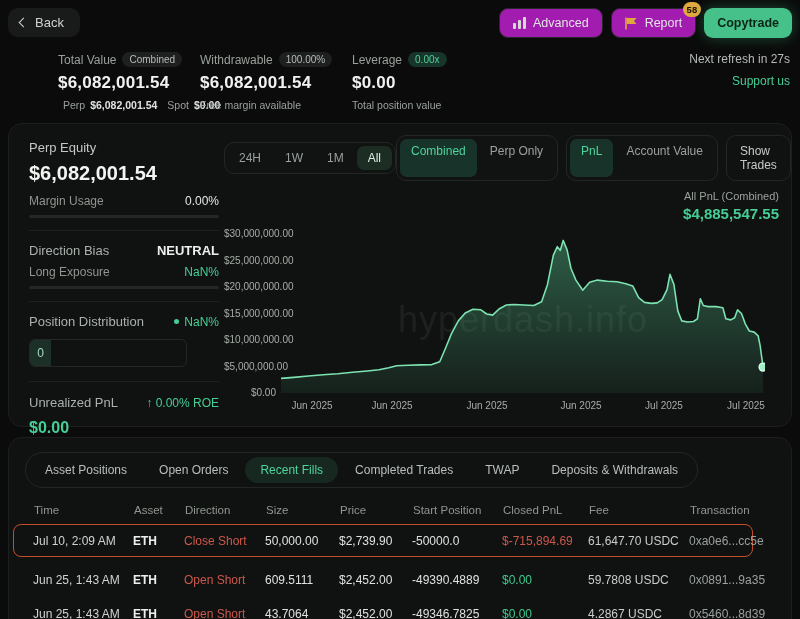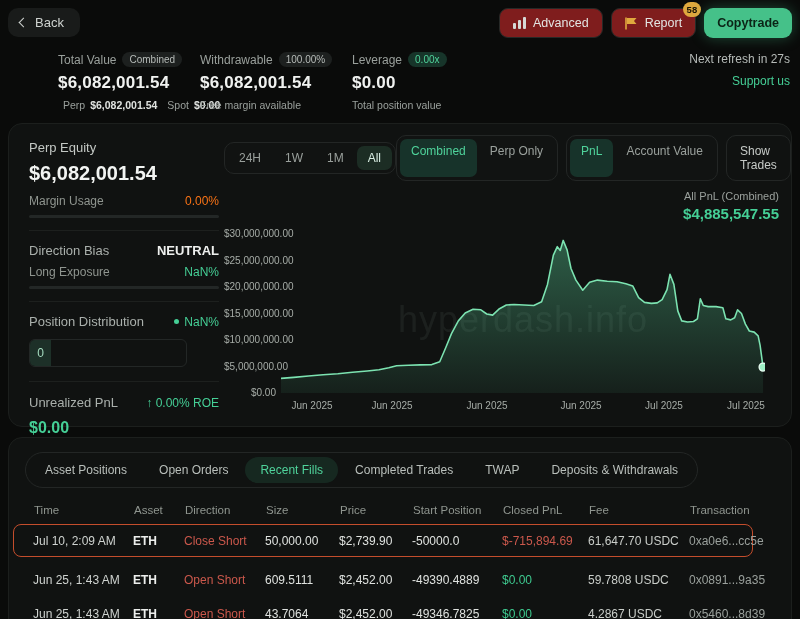--- a/index.html
+++ b/index.html
@@ -14,21 +14,21 @@
 
   
   .topbar { display:flex; align-items:flex-start; justify-content:space-between; padding:8px 8px 0 8px; }
   .topbar-left { display:flex; gap:6px; }
   .back-btn { display:flex; align-items:center; gap:8px; padding:7px 16px 7px 12px; font-size:13px; color:#cfd3d0; cursor:pointer; }
   .chev { width:7px; height:7px; border-left:1.6px solid #cfd3d0; border-bottom:1.6px solid #cfd3d0; transform:rotate(45deg); }
   .addr-pill { display:flex; align-items:center; gap:8px; padding:7px 14px; font-size:13px; color:#eceeec; }
   .copy-ic { width:11px; height:13px; border:1.3px solid #9aa09c; border-radius:3px; position:relative; }
   .star { color:#4fd39b; font-size:15px; line-height:1; }
   .topbar-right { display:flex; gap:8px; }
-  .tool-btn { position:relative; display:flex; align-items:center; gap:7px; padding:7px 13px; font-size:12.5px; color:#e3e5e3; background:#7f1d1d; border:1px solid #262927; border-radius:9px; cursor:pointer; }
+  .tool-btn { position:relative; display:flex; align-items:center; gap:7px; padding:7px 13px; font-size:12.5px; color:#e3e5e3; background:#a21caf; border:1px solid #262927; border-radius:9px; cursor:pointer; }
   .badge { position:absolute; top:-7px; right:-6px; background:#e0a93e; color:#1a1405; font-size:9.5px; font-weight:bold; border-radius:999px; padding:2px 4px; min-width:16px; text-align:center; }
   .copytrade { background:#45c189; border:none; color:#0b2416; font-weight:600; box-shadow:0 0 14px rgba(69,193,137,.35); }
 
   
   .stats { display:flex; padding:14px 10px 0 10px;margin-left:48px; }
   .stat-col1 { width:142px; }
   .stat-col2 { width:124px; }
   .stat-col3 { width:110px; }
   .stat-head { display:flex; align-items:center; gap:6px; font-size:12px; color:#9aa09c; }
   .stat-badge { font-size:10px; color:#b6bbb8; background:#1d201f; border-radius:999px; padding:2px 7px; }
@@ -165,21 +165,21 @@
   </div>
 </div>
 
 <div class="main-panel">
 
   <div class="left-col">
     <div class="equity-label">Perp Equity</div>
     <div class="equity-value">$6,082,001.54</div>
     <div class="kv" style="margin-top:9px;">
       <span class="lbl-sm">Margin Usage</span>
-      <span class="lbl-sm" style="color:#f97316;">0.00%</span>
+      <span class="lbl-sm" style="color:#e5e5e5;">0.00%</span>
     </div>
     <div class="bar"></div>
     <div class="hr"></div>
 
     <div class="kv" style="margin-top:12px;">
       <span class="lbl-md">Direction Bias</span>
       <span class="neutral">NEUTRAL</span>
     </div>
     <div class="kv" style="margin-top:7px;">
       <span class="lbl-sm">Long Exposure</span>

